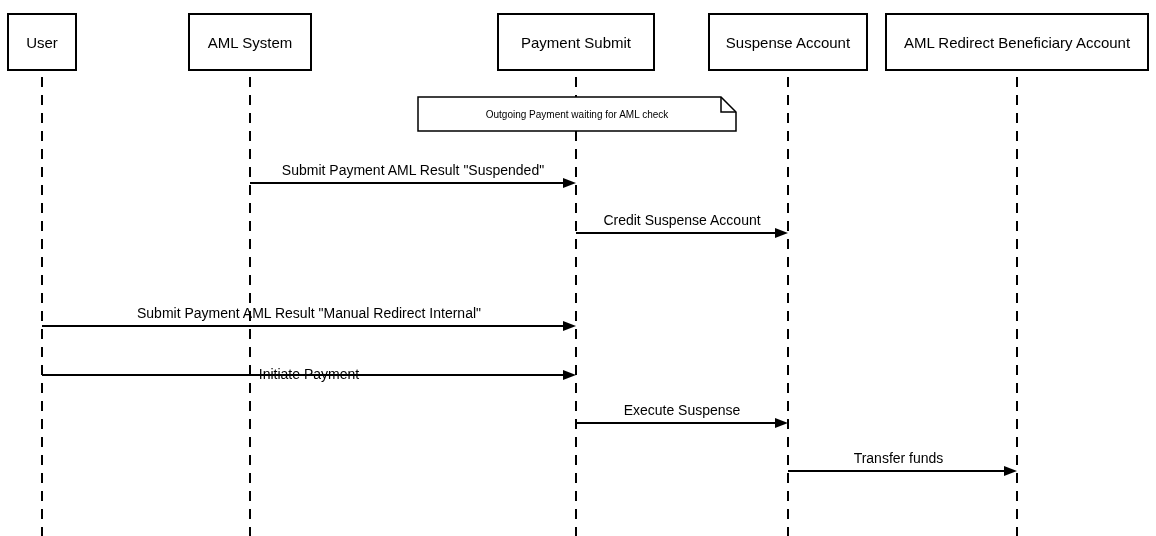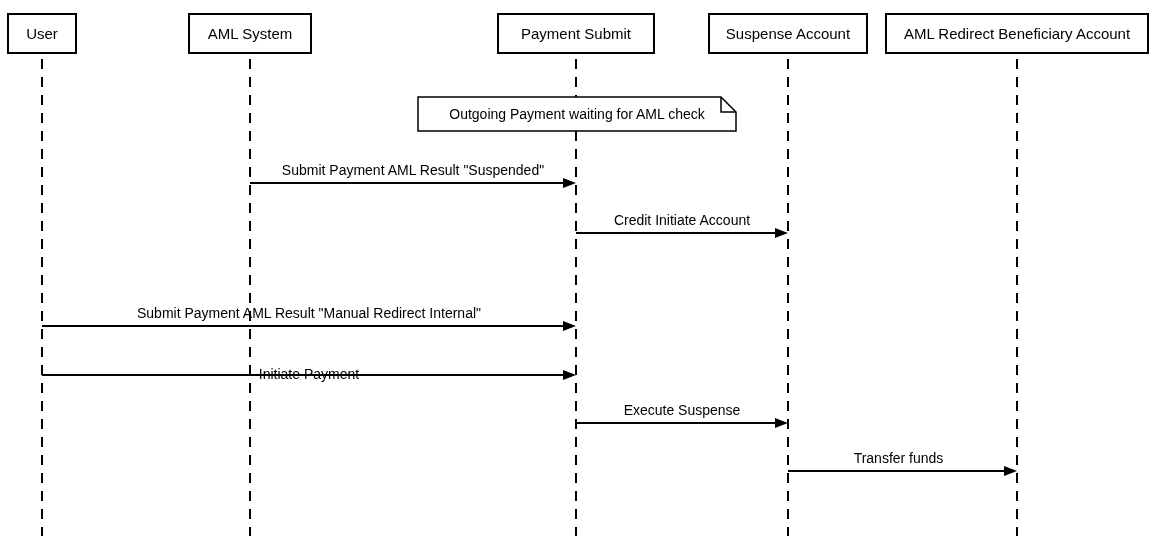--- a/index.html
+++ b/index.html
@@ -18,21 +18,21 @@
   }
   .lifeline {
     position: absolute;
     width: 2px;
     background: repeating-linear-gradient(to bottom, #000 0 10px, transparent 10px 18px);
     z-index: 1;
   }
   .actor-box {
     position: absolute;
     top: 13px;
-    height: 41px;
+    height: 58px;
     background: #ffffff;
     border: 2.5px solid #000000;
     box-sizing: border-box;
     display: flex;
     align-items: center;
     justify-content: center;
     z-index: 3;
   }
   .actor-label {
     font-size: 15px;
@@ -52,21 +52,21 @@
   }
   .note-label {
     position: absolute;
     left: 0;
     top: 0;
     width: 100%;
     height: 100%;
     display: flex;
     align-items: center;
     justify-content: center;
-    font-size: 14px;
+    font-size: 10px;
     white-space: nowrap;
   }
   .message-line {
     position: absolute;
     height: 2px;
     background: #000000;
     z-index: 2;
   }
   .message-arrowhead {
     position: absolute;
@@ -117,21 +117,21 @@
         <path d="M1 1 L304 1 L319 16 L319 35 L1 35 Z" fill="#ffffff" stroke="#000000" stroke-width="1.5"></path>
         <path d="M304 1 L304 16 L319 16" fill="none" stroke="#000000" stroke-width="1.5"></path>
       </svg>
       <div class="note-label">Outgoing Payment waiting for AML check</div>
     </div>
     <div class="message-line" style="left: 250px; width: 315px; top: 182px;"></div>
     <div class="message-arrowhead right" style="left: 563px; top: 178px;"></div>
     <div class="message-label" style="left: 250px; width: 326px; top: 162px;">Submit Payment AML Result "Suspended"</div>
     <div class="message-line" style="left: 576px; width: 201px; top: 232px;"></div>
     <div class="message-arrowhead right" style="left: 775px; top: 228px;"></div>
-    <div class="message-label" style="left: 576px; width: 212px; top: 212px;">Credit Initiate Account</div>
+    <div class="message-label" style="left: 576px; width: 212px; top: 212px;">Credit Suspense Account</div>
     <div class="message-line" style="left: 42px; width: 523px; top: 325px;"></div>
     <div class="message-arrowhead right" style="left: 563px; top: 321px;"></div>
     <div class="message-label" style="left: 42px; width: 534px; top: 305px;">Submit Payment AML Result "Manual Redirect Internal"</div>
     <div class="message-line" style="left: 42px; width: 523px; top: 374px;"></div>
     <div class="message-arrowhead right" style="left: 563px; top: 370px;"></div>
     <div class="message-label" style="left: 42px; width: 534px; top: 354px; margin-top: 12px;">Initiate Payment</div>
     <div class="message-line" style="left: 576px; width: 201px; top: 422px;"></div>
     <div class="message-arrowhead right" style="left: 775px; top: 418px;"></div>
     <div class="message-label" style="left: 576px; width: 212px; top: 402px;">Execute Suspense</div>
     <div class="message-line" style="left: 788px; width: 218px; top: 470px;"></div>

